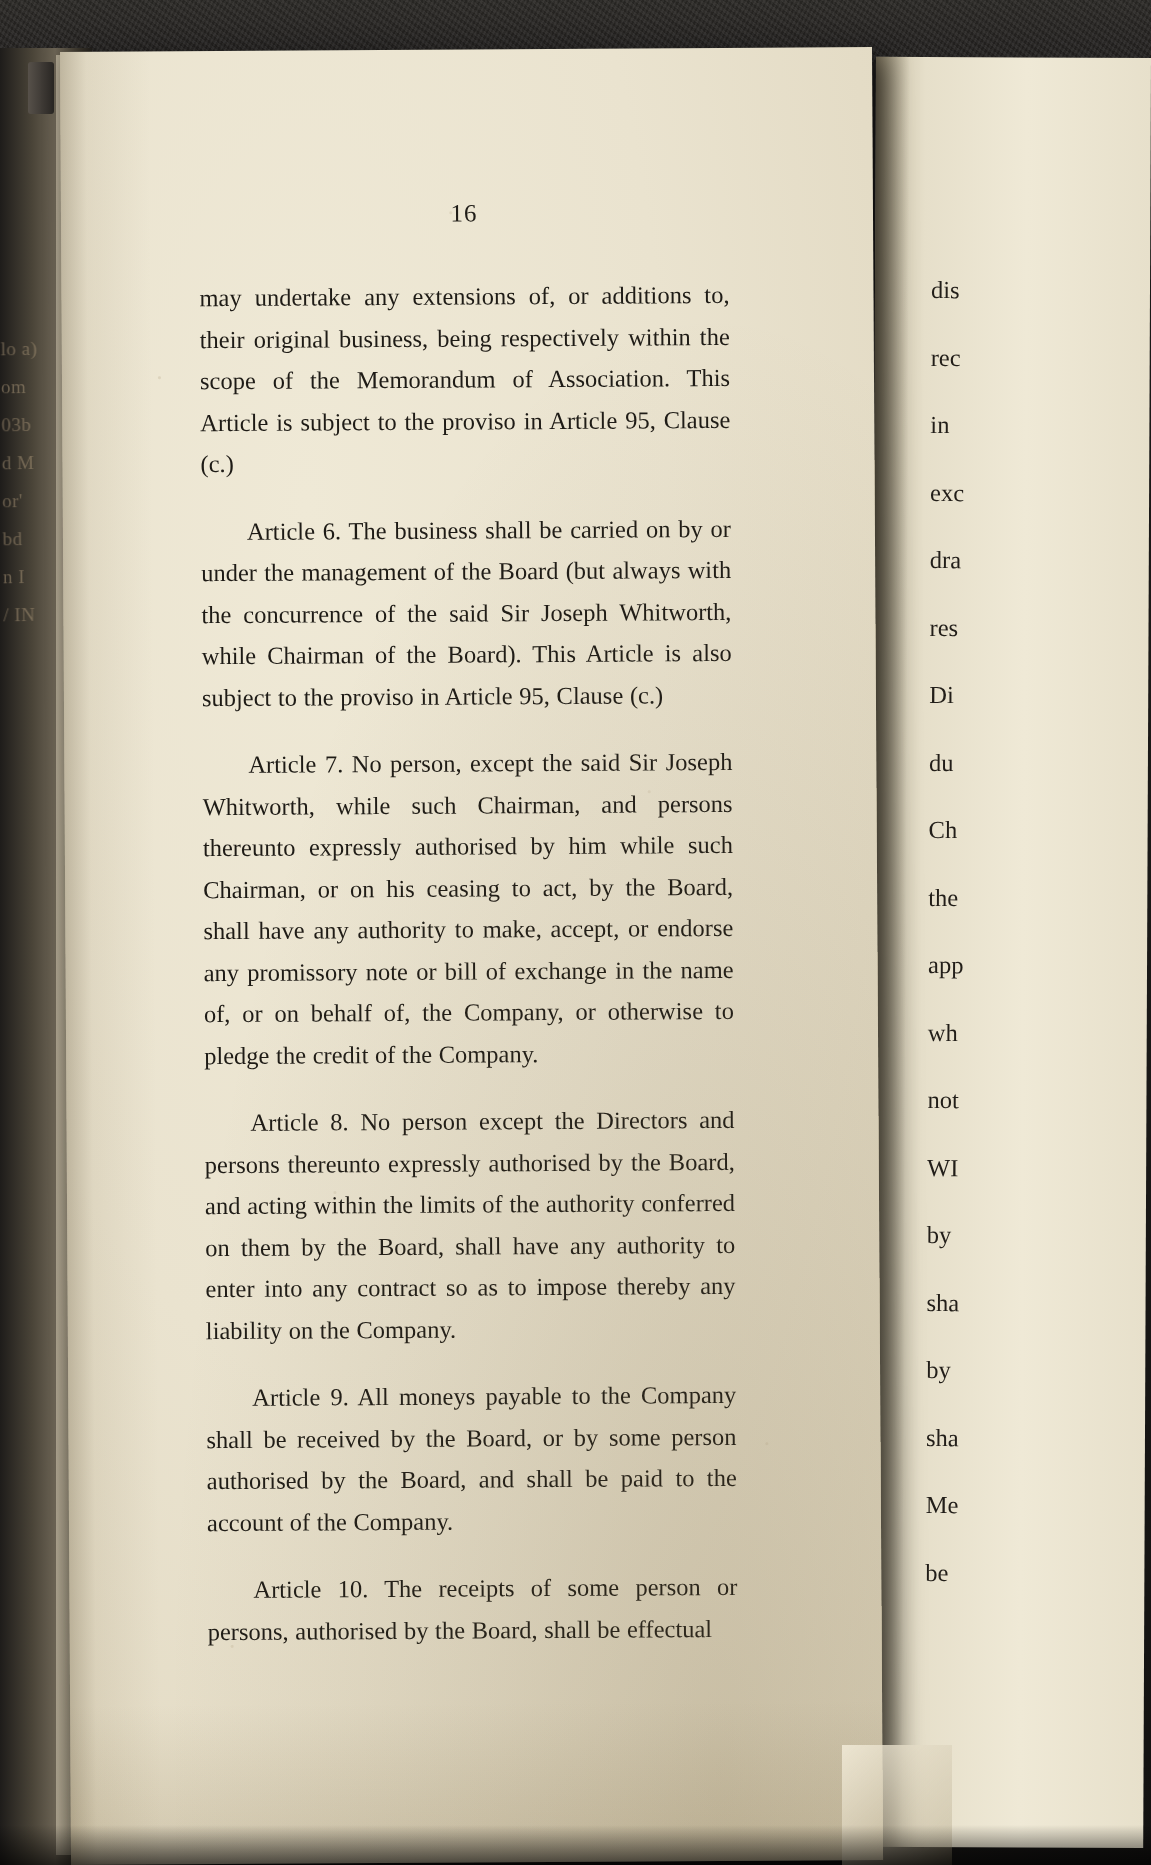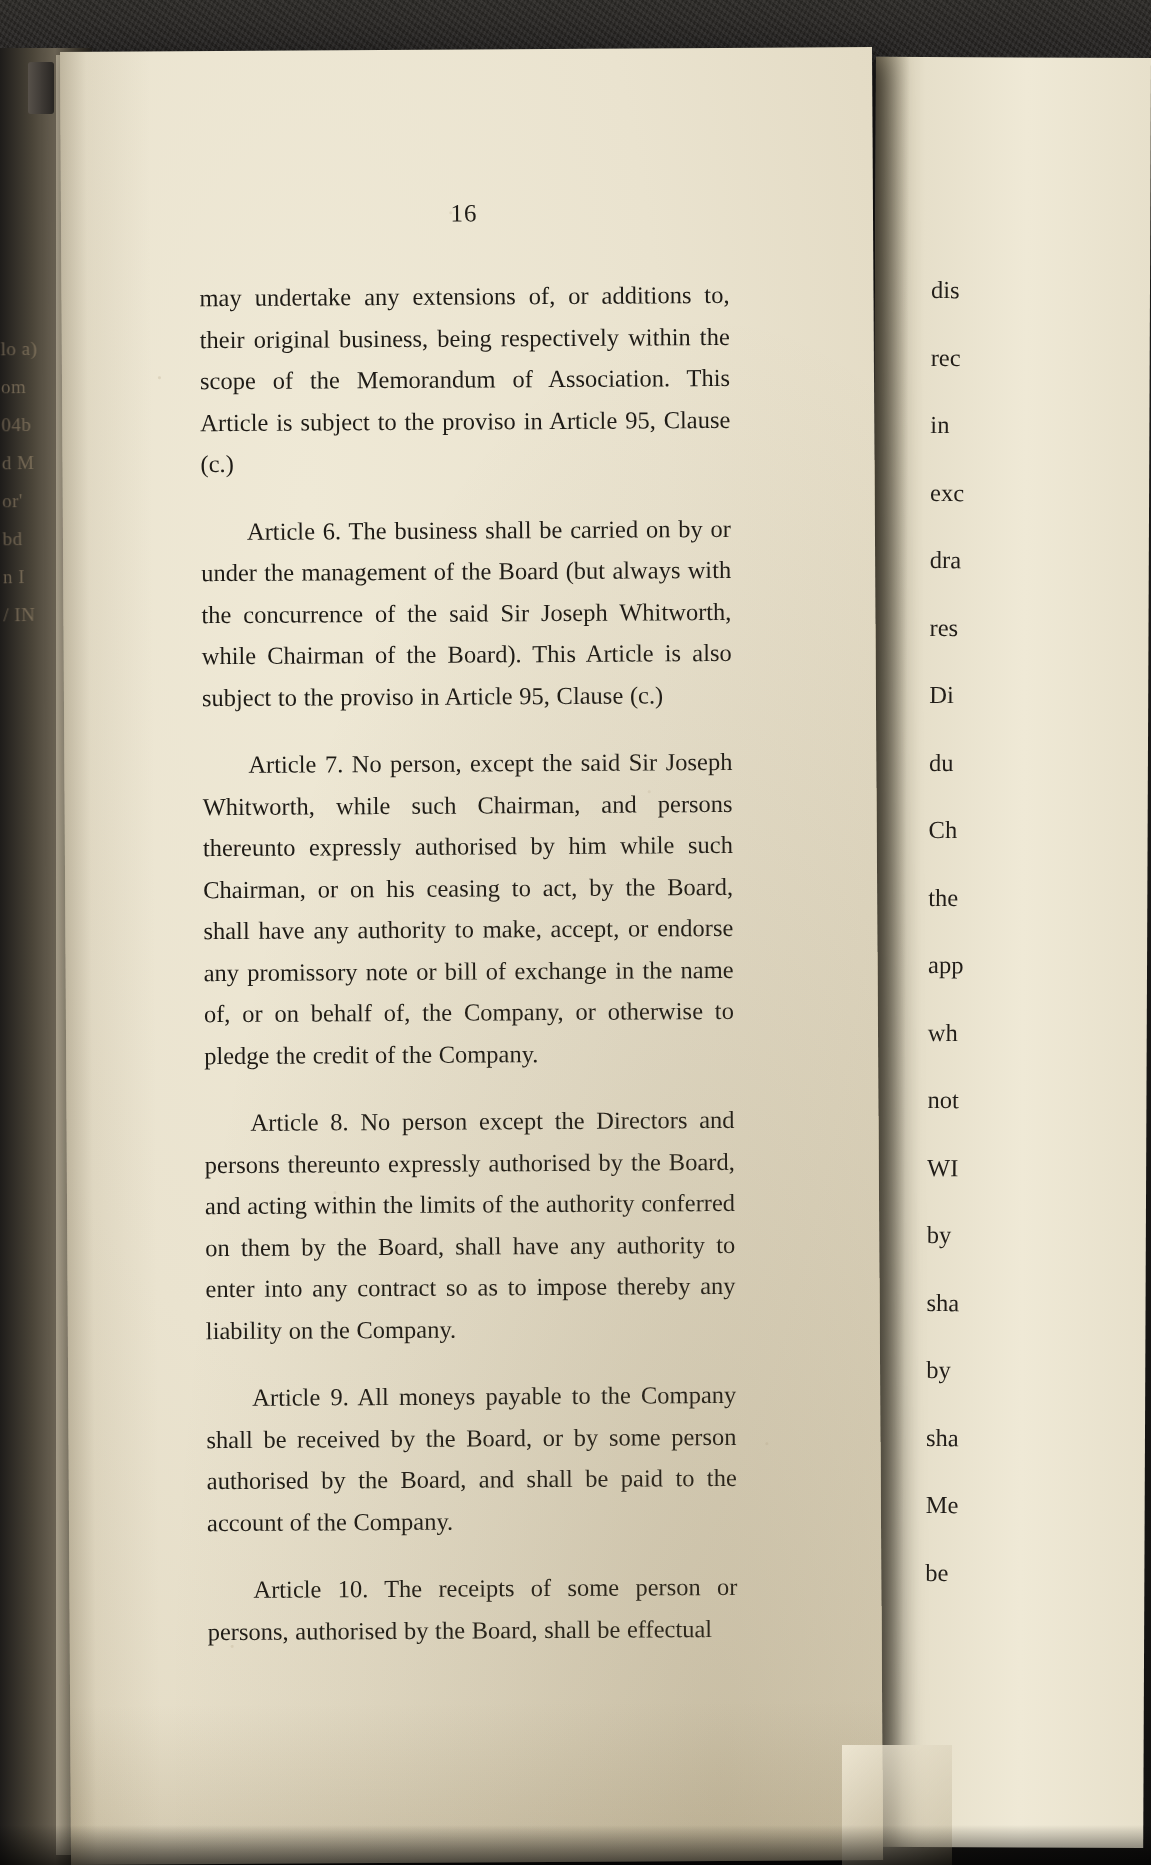--- a/index.html
+++ b/index.html
@@ -178,21 +178,21 @@
 
   <div class="bg-dark"></div>
   <div class="top-board"></div>
   <div class="gutter"></div>
   <div class="gutter-edge"></div>
   <div class="clip-left"></div>
 
   <div class="ghost-left">
     <div>lo a)</div>
     <div>om</div>
-    <div>04b</div>
+    <div>03b</div>
     <div>d M</div>
     <div>or'</div>
     <div>bd</div>
     <div>n I</div>
     <div>/ IN</div>
   </div>
 
   <div class="page-right">
     <div class="right-col">
       <p>dis</p>

